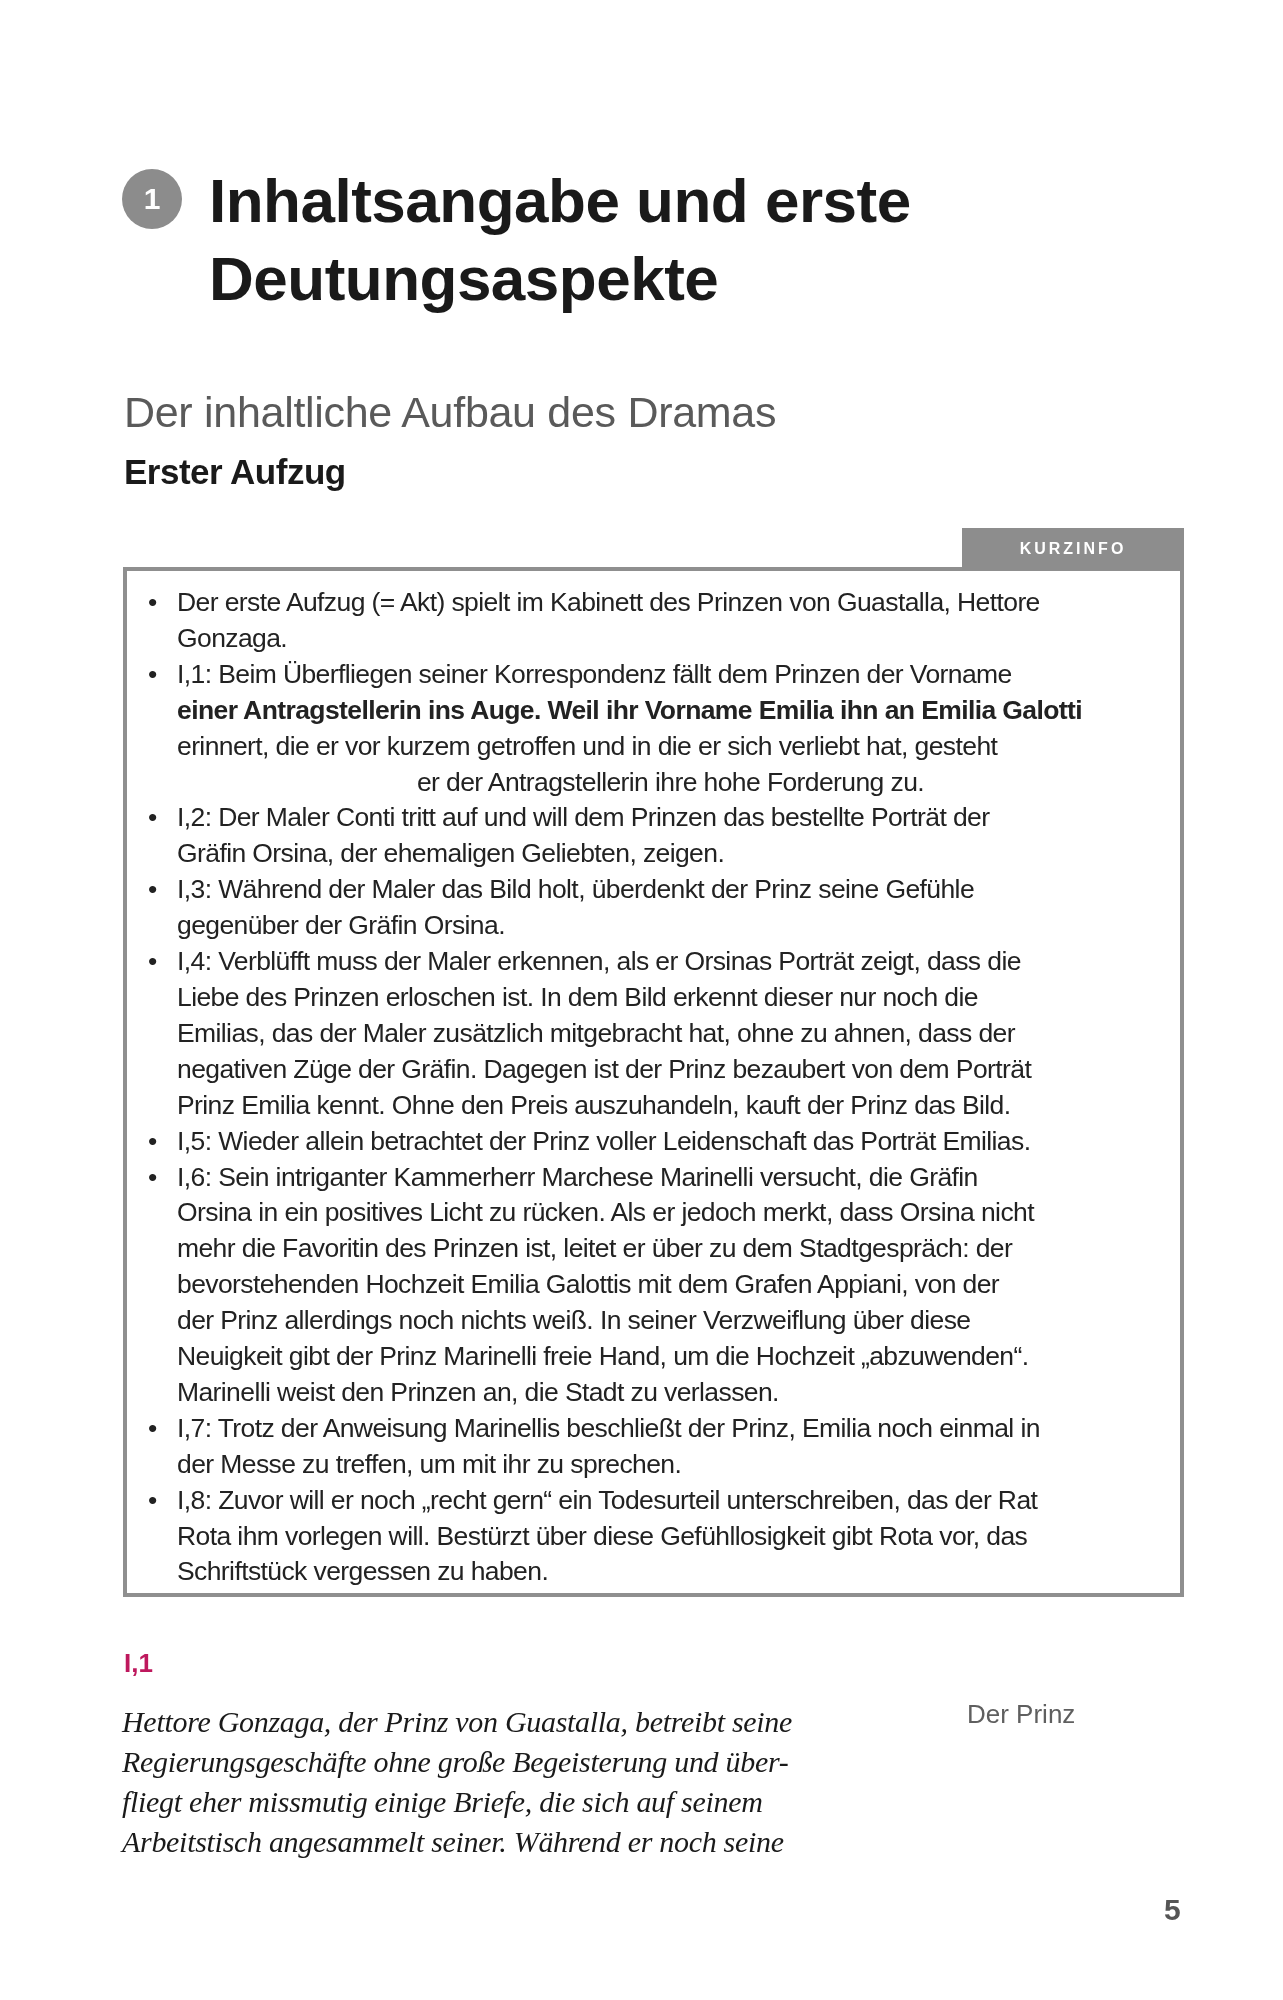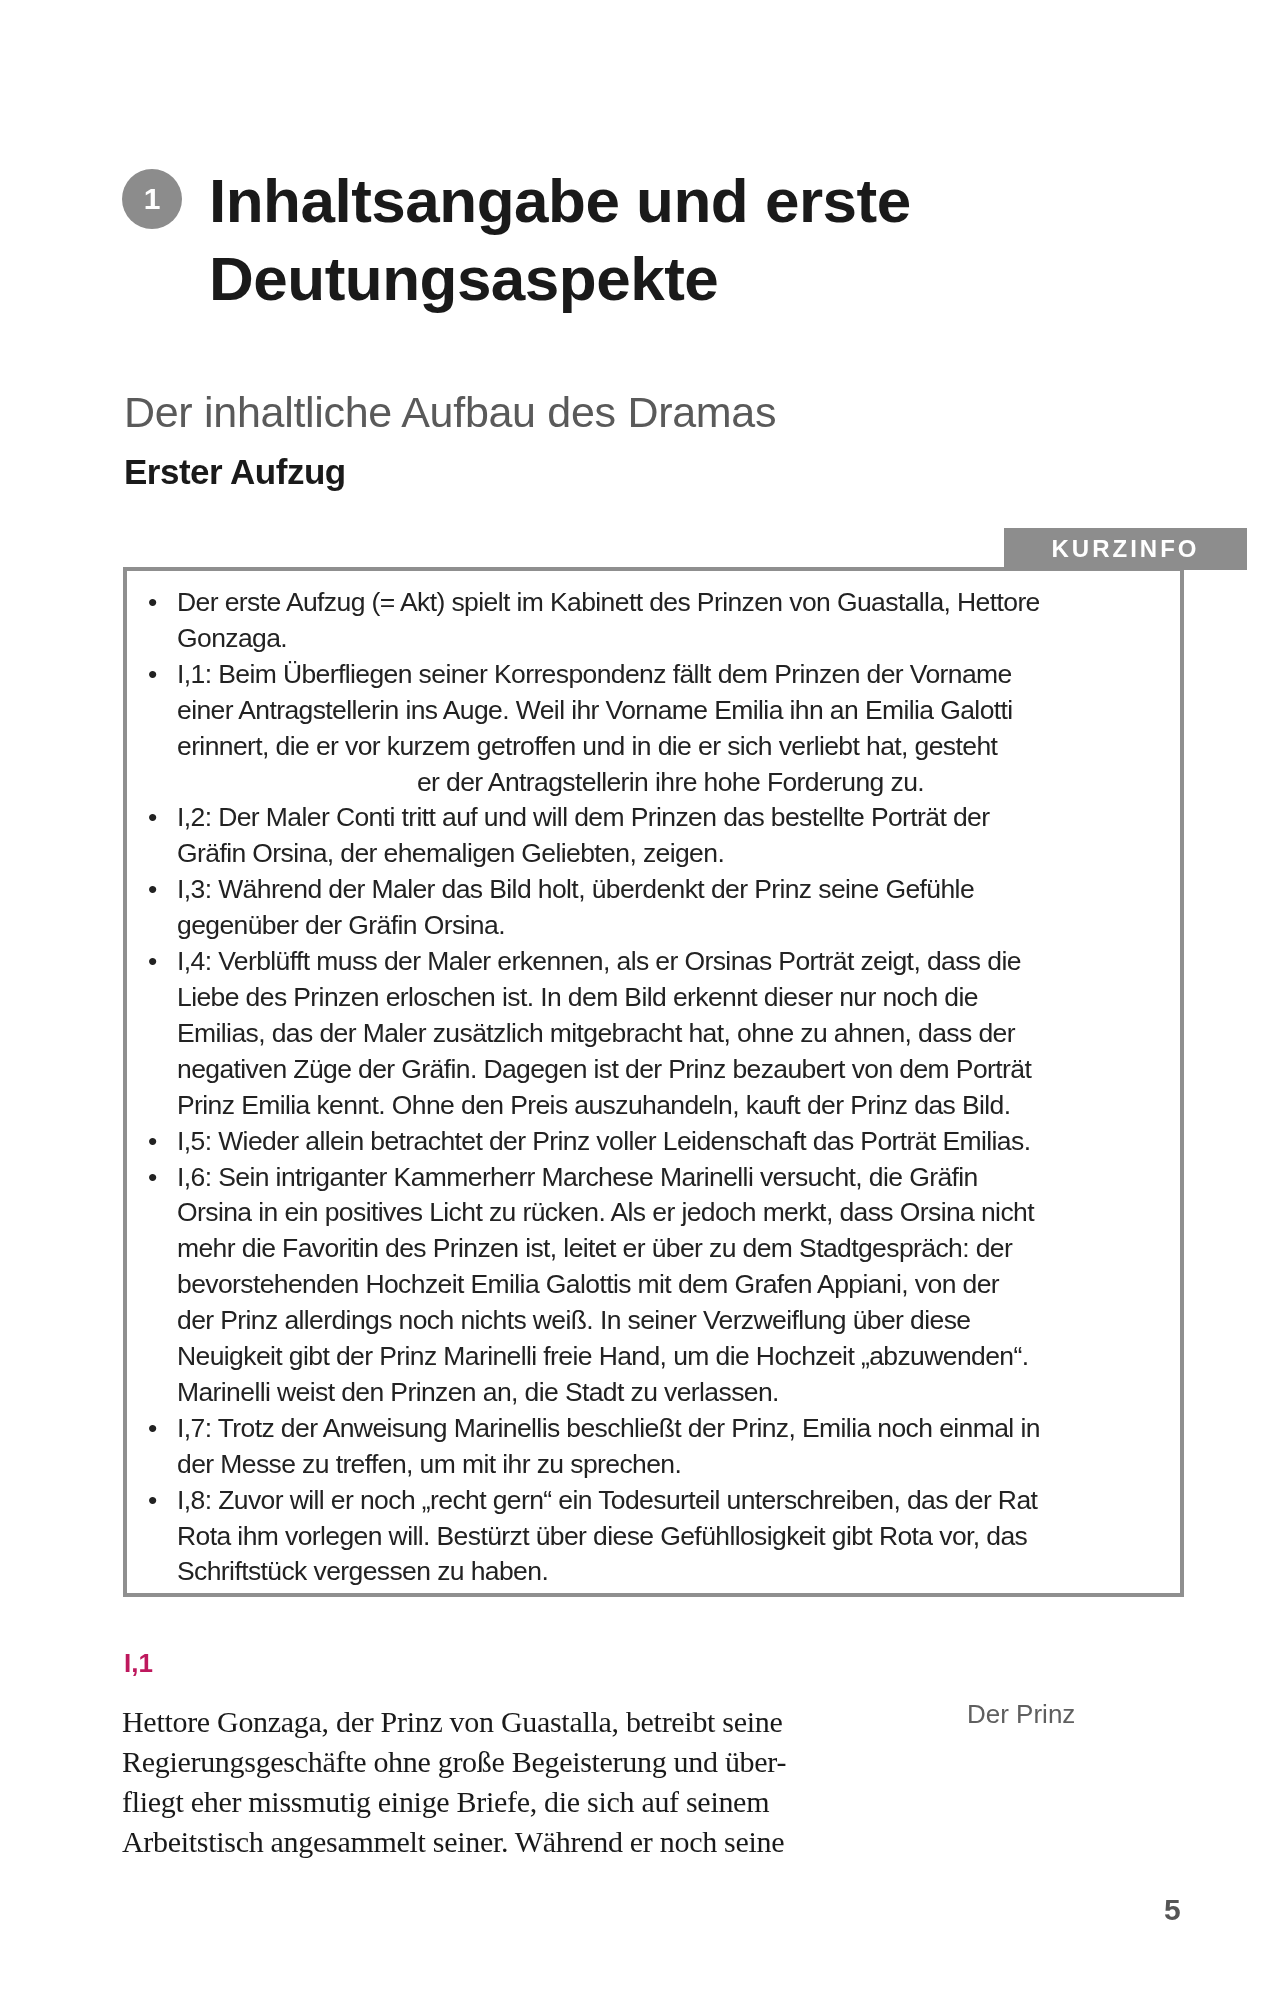--- a/index.html
+++ b/index.html
@@ -20,24 +20,24 @@
     position: absolute; left: 124px; top: 388px; margin: 0;
     font-family: "Liberation Sans", sans-serif; font-weight: normal; font-size: 43px;
     color: #5a5a5a; letter-spacing: -0.3px; white-space: nowrap;
   }
   .act-title {
     position: absolute; left: 124px; top: 452px; margin: 0;
     font-family: "Liberation Sans", sans-serif; font-weight: bold; font-size: 35px;
     color: #1a1a1a; letter-spacing: -0.5px; white-space: nowrap;
   }
   .kurzinfo-tab {
-    position: absolute; left: 962px; top: 528px; width: 243px; height: 42px;
+    position: absolute; left: 962px; top: 528px; width: 222px; height: 42px;
     background: #8d8d8d; color: #ffffff;
-    font-family: "Liberation Sans", sans-serif; font-weight: bold; font-size: 24px;
-    letter-spacing: 3px; display: flex; align-items: center; justify-content: center; margin-left: 42px;
+    font-family: "Liberation Sans", sans-serif; font-weight: bold; font-size: 16px;
+    letter-spacing: 3px; display: flex; align-items: center; justify-content: center;
   }
   .kurzinfo-box {
     position: absolute; left: 123px; top: 567px; width: 1053px; height: 1022px;
     border: 4px solid #8f8f8f; background: #ffffff;
   }
   .kurzinfo-list {
     list-style: none; margin: 0; padding: 14px 0 0 0;
     font-family: "Liberation Sans", sans-serif; font-size: 26.5px; line-height: 35.9px;
     color: #222222; letter-spacing: -0.6px;
   }
@@ -45,21 +45,21 @@
   .kurzinfo-list li .bullet { position: absolute; left: 21px; top: 0; }
   .scene-label {
     position: absolute; left: 124px; top: 1648px; margin: 0;
     font-family: "Liberation Sans", sans-serif; font-weight: bold; font-size: 26px; color: #be185d;
   }
   .body-text {
     position: absolute; left: 122px; top: 1702px; width: 800px; margin: 0;
     font-family: "Liberation Serif", serif; font-size: 30px; line-height: 40px; color: #1a1a1a;
     letter-spacing: -0.3px;
   }
-  .body-text span { display: block; white-space: nowrap; }
+  .body-text span { display: block; white-space: nowrap; font-style: italic; }
   .margin-note {
     position: absolute; left: 967px; top: 1699px;
     font-family: "Liberation Sans", sans-serif; font-size: 26px; color: #5f5f5f;
   }
   .page-number {
     position: absolute; left: 1164px; top: 1893px;
     font-family: "Liberation Sans", sans-serif; font-weight: bold; font-size: 30px; color: #555555;
   }
 </style>
 </head>
@@ -79,21 +79,21 @@
 <div class="kurzinfo-box">
   <ul class="kurzinfo-list" id="kurzinfo-list">
       <li>
         <span class="bullet">•</span>
         <span style="display: block; white-space: nowrap;">Der erste Aufzug (= Akt) spielt im Kabinett des Prinzen von Guastalla, Hettore</span>
         <span style="display: block; white-space: nowrap;">Gonzaga.</span>
       </li>
       <li>
         <span class="bullet">•</span>
         <span style="display: block; white-space: nowrap;">I,1: Beim Überfliegen seiner Korrespondenz fällt dem Prinzen der Vorname</span>
-        <span style="display: block; white-space: nowrap;">einer Antragstellerin ins Auge. Weil ihr Vorname Emilia ihn an Emilia Galotti</span>
+        <span style="display: block; white-space: nowrap; font-weight: bold;">einer Antragstellerin ins Auge. Weil ihr Vorname Emilia ihn an Emilia Galotti</span>
         <span style="display: block; white-space: nowrap;">erinnert, die er vor kurzem getroffen und in die er sich verliebt hat, gesteht</span>
         <span style="display: block; white-space: nowrap; text-align: center;">er der Antragstellerin ihre hohe Forderung zu.</span>
       </li>
       <li>
         <span class="bullet">•</span>
         <span style="display: block; white-space: nowrap;">I,2: Der Maler Conti tritt auf und will dem Prinzen das bestellte Porträt der</span>
         <span style="display: block; white-space: nowrap;">Gräfin Orsina, der ehemaligen Geliebten, zeigen.</span>
       </li>
       <li>
         <span class="bullet">•</span>

